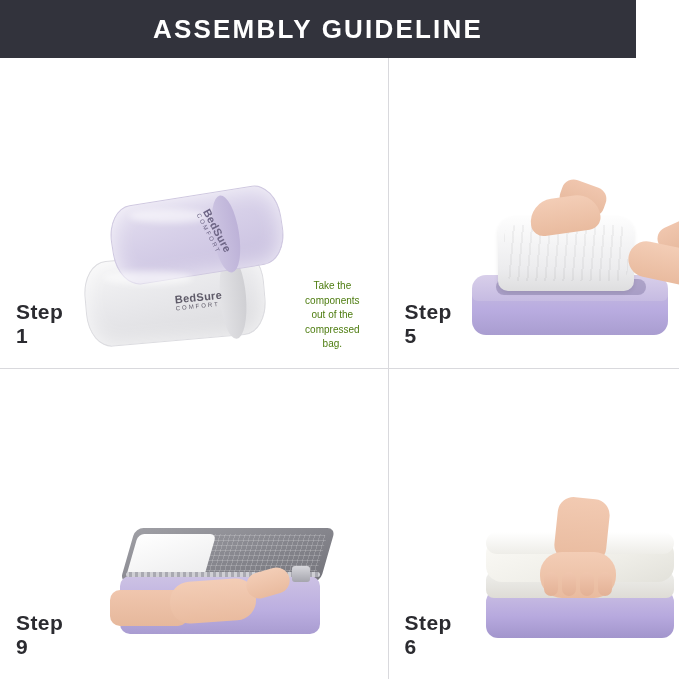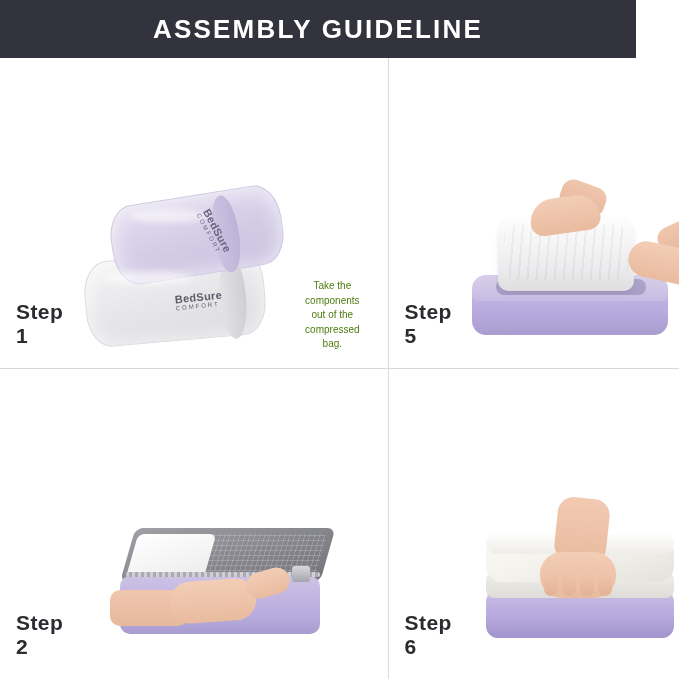--- a/index.html
+++ b/index.html
@@ -310,21 +310,21 @@
           <div class="foam2"></div>
           <div class="hand h2-left-arm"></div>
           <div class="hand h2-left"></div>
           <div class="hand h2-right-arm"></div>
           <div class="hand h2-right"></div>
         </div>
       </div>
     </div>
 
     <div class="cell right-border">
-      <div class="step-title">Step 2</div>
+      <div class="step-title">Step 9</div>
       <div class="art">
         <div class="ill3">
           <div class="bed3-top">
             <div class="mesh"></div>
           </div>
           <div class="white-flap"></div>
           <div class="bed3-body"></div>
           <div class="zipper-line"></div>
           <div class="zipper-pull"></div>
           <div class="hand h3-arm"></div>

